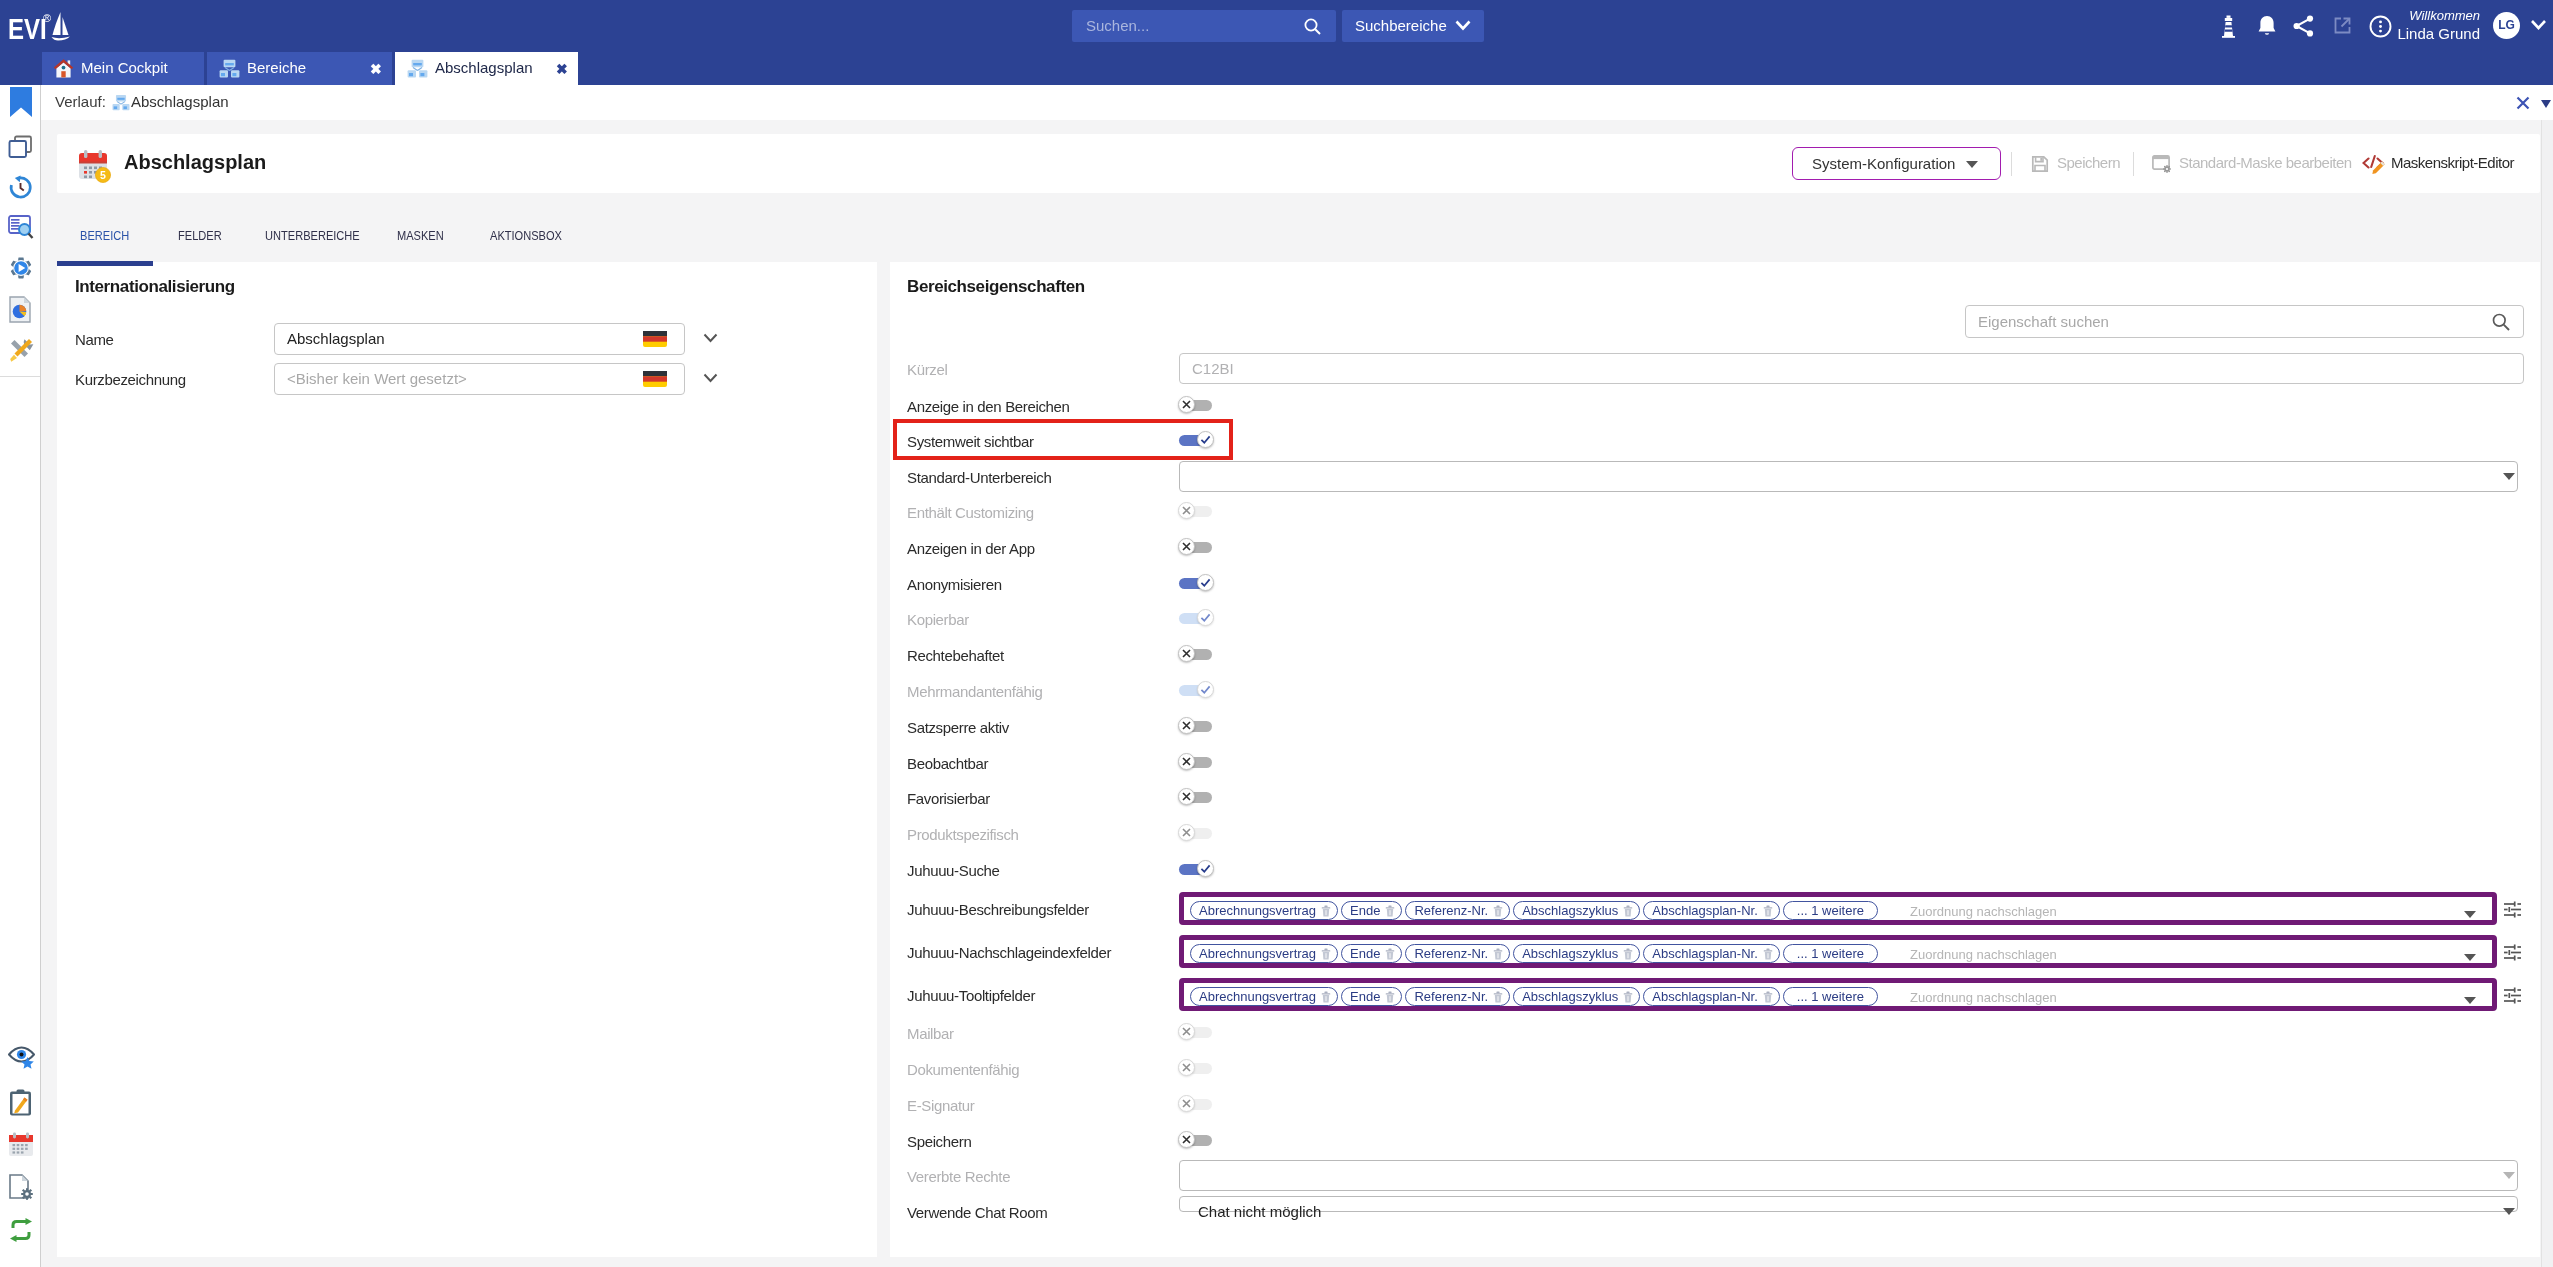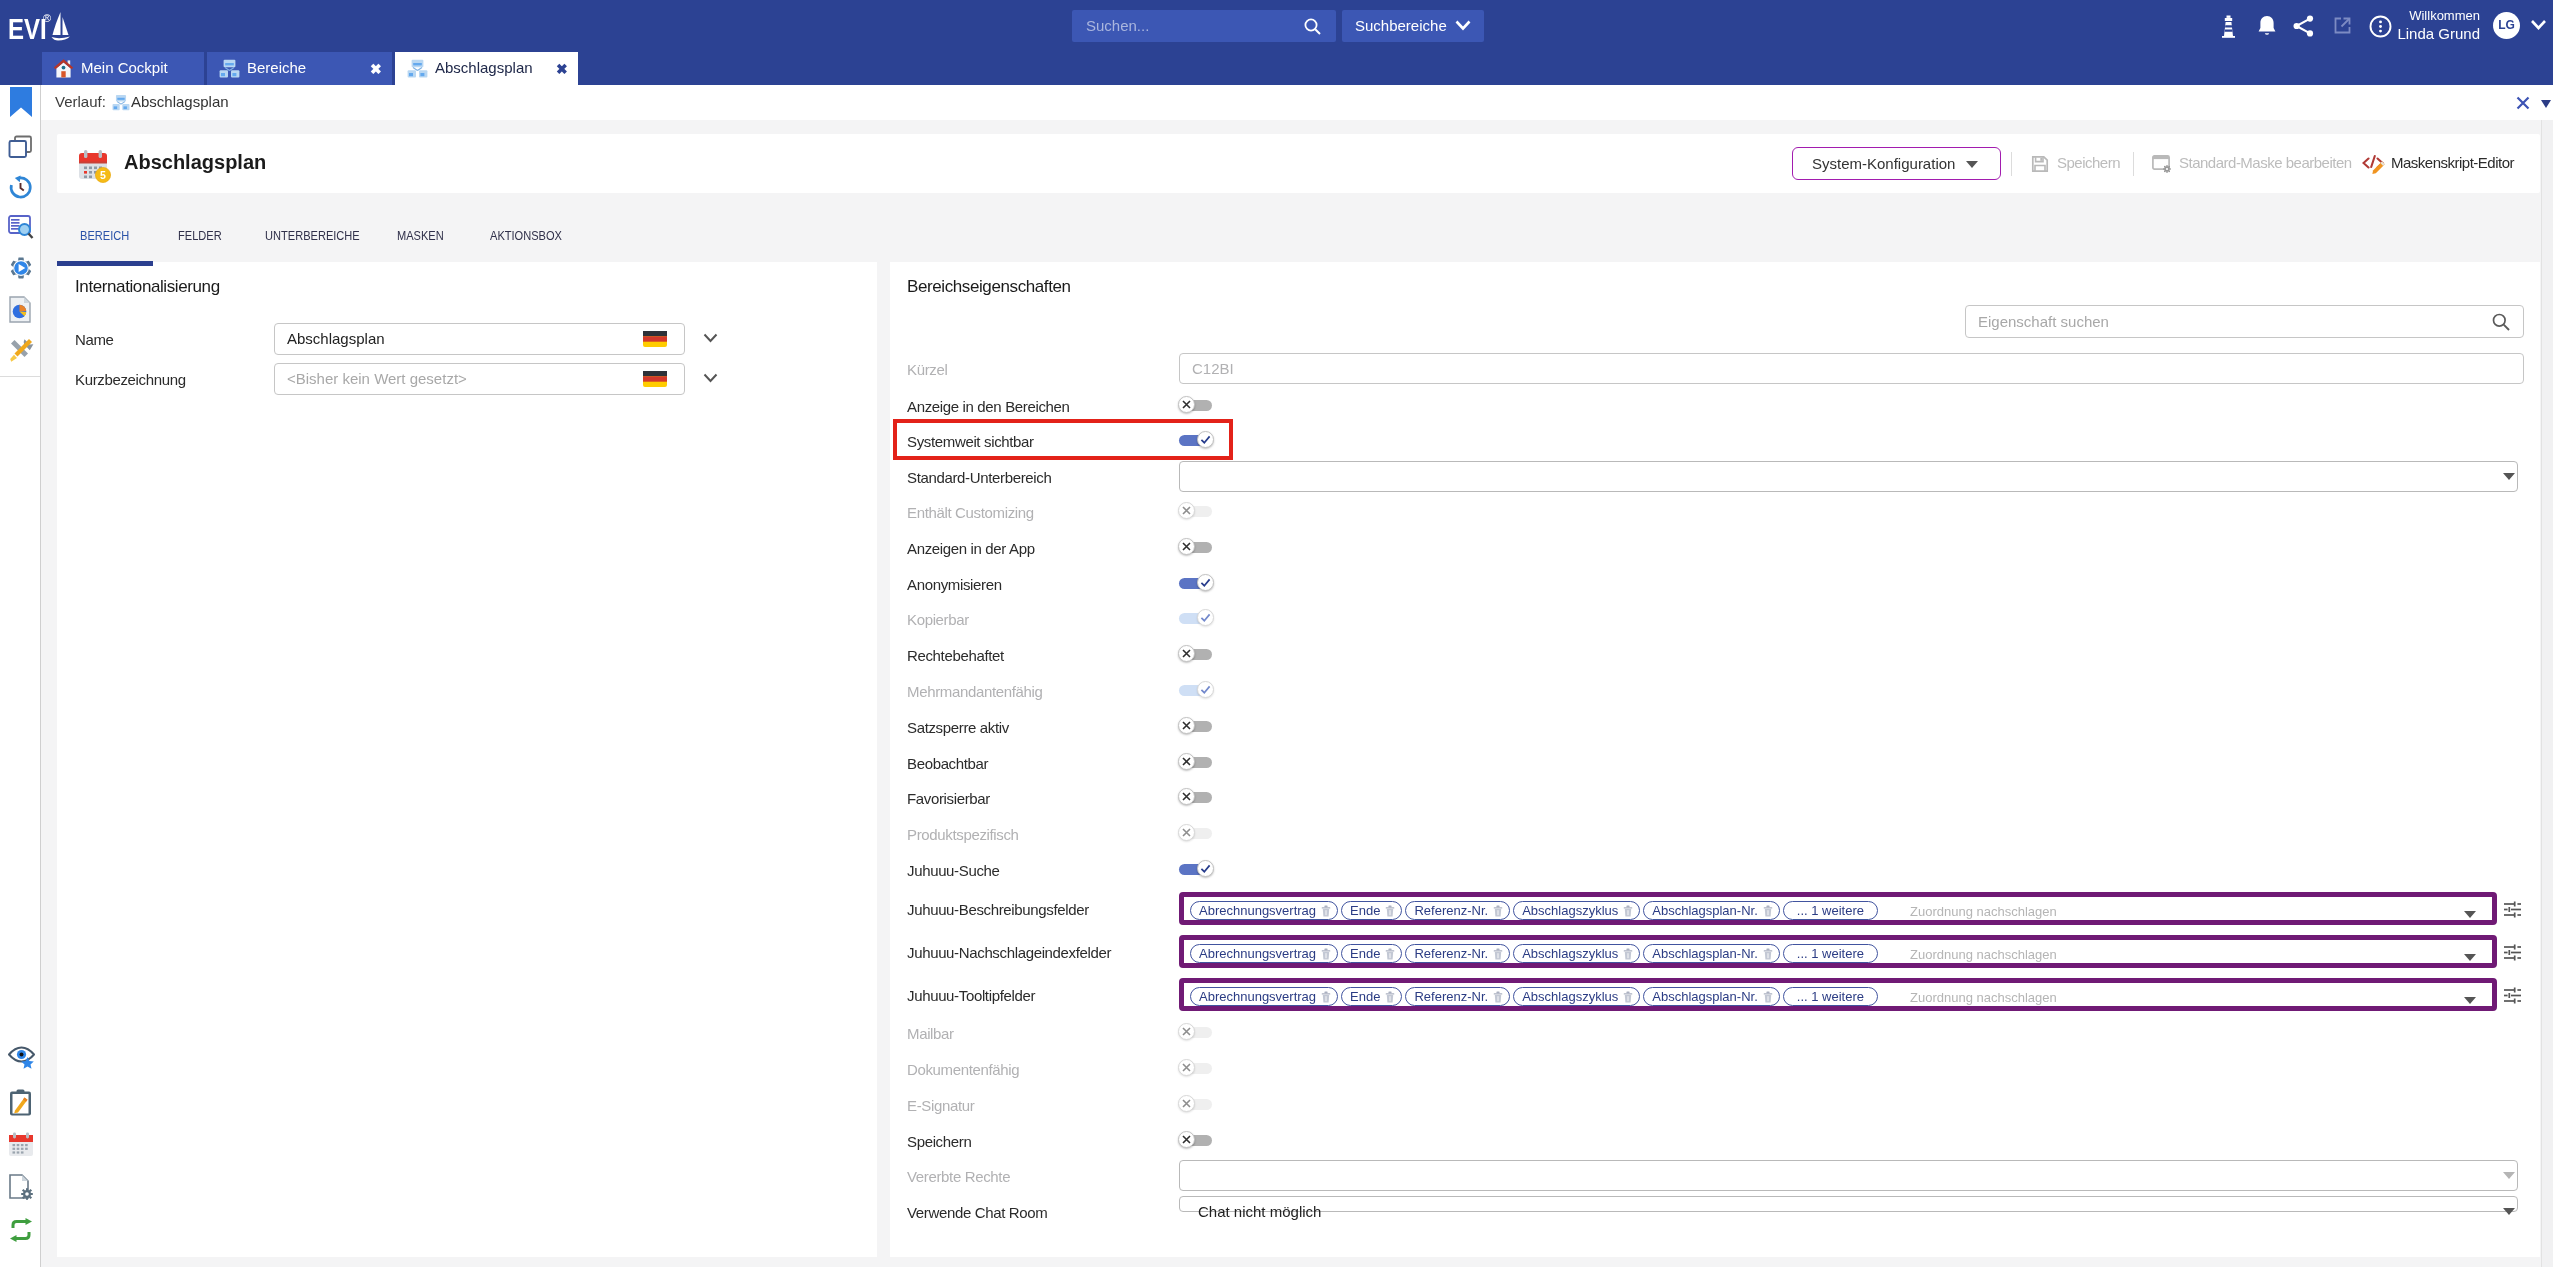--- a/index.html
+++ b/index.html
@@ -9,21 +9,21 @@
 .abs { position:absolute; }
 
 
 #topbar { position:absolute; top:0; left:0; width:2553px; height:85px; background:#2c4293; }
 #logo { position:absolute; left:8px; top:12px; color:#fff; font-size:30px; font-weight:700; transform:scaleX(0.8); transform-origin:0 0; }
 
 #searchbox { position:absolute; left:1072px; top:10px; width:264px; height:32px; background:#3c57b4; border-radius:2px; color:#aab6de; font-size:15px; line-height:32px; padding-left:14px; }
 #suchbereiche { position:absolute; left:1342px; top:10px; width:142px; height:32px; background:#3c57b4; border-radius:2px; color:#fff; font-size:15px; line-height:32px; padding-left:13px; }
 .topico { position:absolute; top:15px; }
 #welcome { position:absolute; top:7px; left:2330px; width:150px; color:#fff; text-align:right; }
-#welcome .w1 { font-size:13px; line-height:17px; }
+#welcome .w1 { font-size:13px; line-height:17px;font-style:italic; }
 #welcome .w2 { font-size:15px; line-height:20px; }
 #avatar { position:absolute; left:2493px; top:12px; width:27px; height:27px; border-radius:50%; background:#fff; color:#2c4293; font-size:12px; font-weight:700; text-align:center; line-height:27px; }
 
 
 .tab { position:absolute; top:52px; height:33px; background:#3c57b4; color:#fff; font-size:15px; }
 .tab.active { background:#fff; color:#20294a; }
 .tab span.lbl { position:absolute; top:7px; }
 .tabx { position:absolute; top:9px; font-size:14px; font-weight:700; }
 
 
@@ -45,21 +45,21 @@
 .hbtn.dark { color:#2b2b2b; }
 
 
 .navtab { position:absolute; top:228px; font-size:13.5px; color:#30304a; transform:scaleX(0.82); transform-origin:0 0; }
 .navtab.active { color:#2a52a8; }
 #navline { position:absolute; left:57px; top:261px; width:96px; height:5px; background:#2b3f8f; z-index:5; }
 
 
 #lpanel { position:absolute; left:57px; top:262px; width:820px; height:995px; background:#fff; }
 #rpanel { position:absolute; left:890px; top:262px; width:1650px; height:995px; background:#fff; }
-.ptitle { position:absolute; font-size:17px; font-weight:400; color:#1b1b1b; letter-spacing:-0.4px; }
+.ptitle { position:absolute; font-size:17px; font-weight:700; color:#1b1b1b; letter-spacing:-0.4px; }
 .flabel { position:absolute; font-size:15px; color:#2b2b2b; white-space:nowrap; letter-spacing:-0.35px; }
 .flabel.dis { color:#b1b1b3; }
 .inp { position:absolute; background:#fff; border:1px solid #c6c6c6; border-radius:4px; font-size:15px; color:#222; }
 .inp .ph { color:#a8a8a8; }
 .sel { position:absolute; background:#fff; border:1px solid #b9b9b9; border-radius:4px; font-size:15px; color:#222; }
 .selarr { position:absolute; width:0; height:0; border-left:6px solid transparent; border-right:6px solid transparent; border-top:7px solid #555; }
 .selarr.lt { border-top-color:#b5b5b5; }
 
 
 .tg { position:absolute; width:33px; height:11px; border-radius:6px; }

